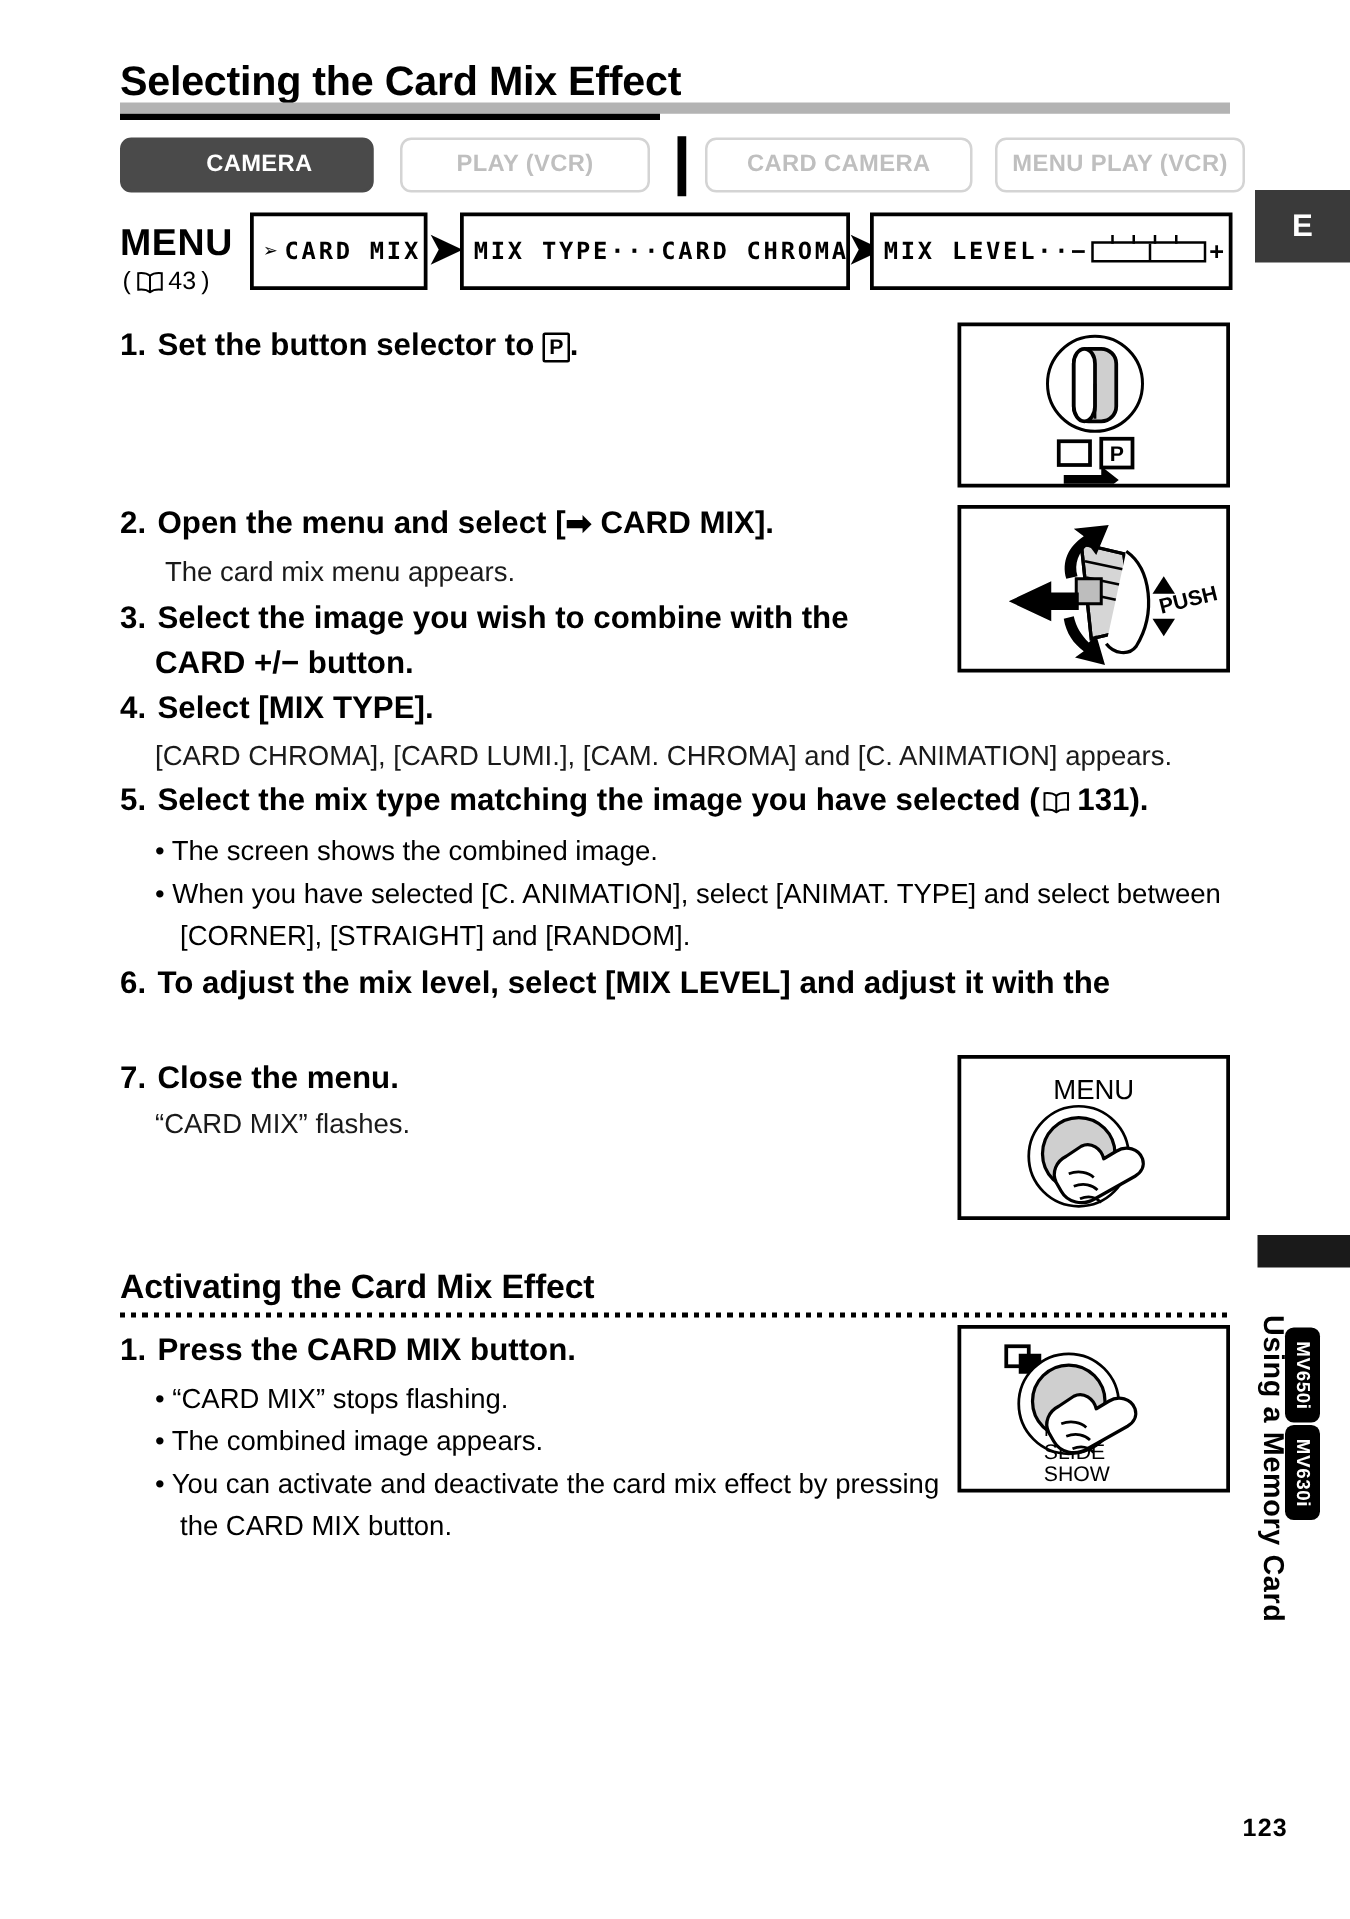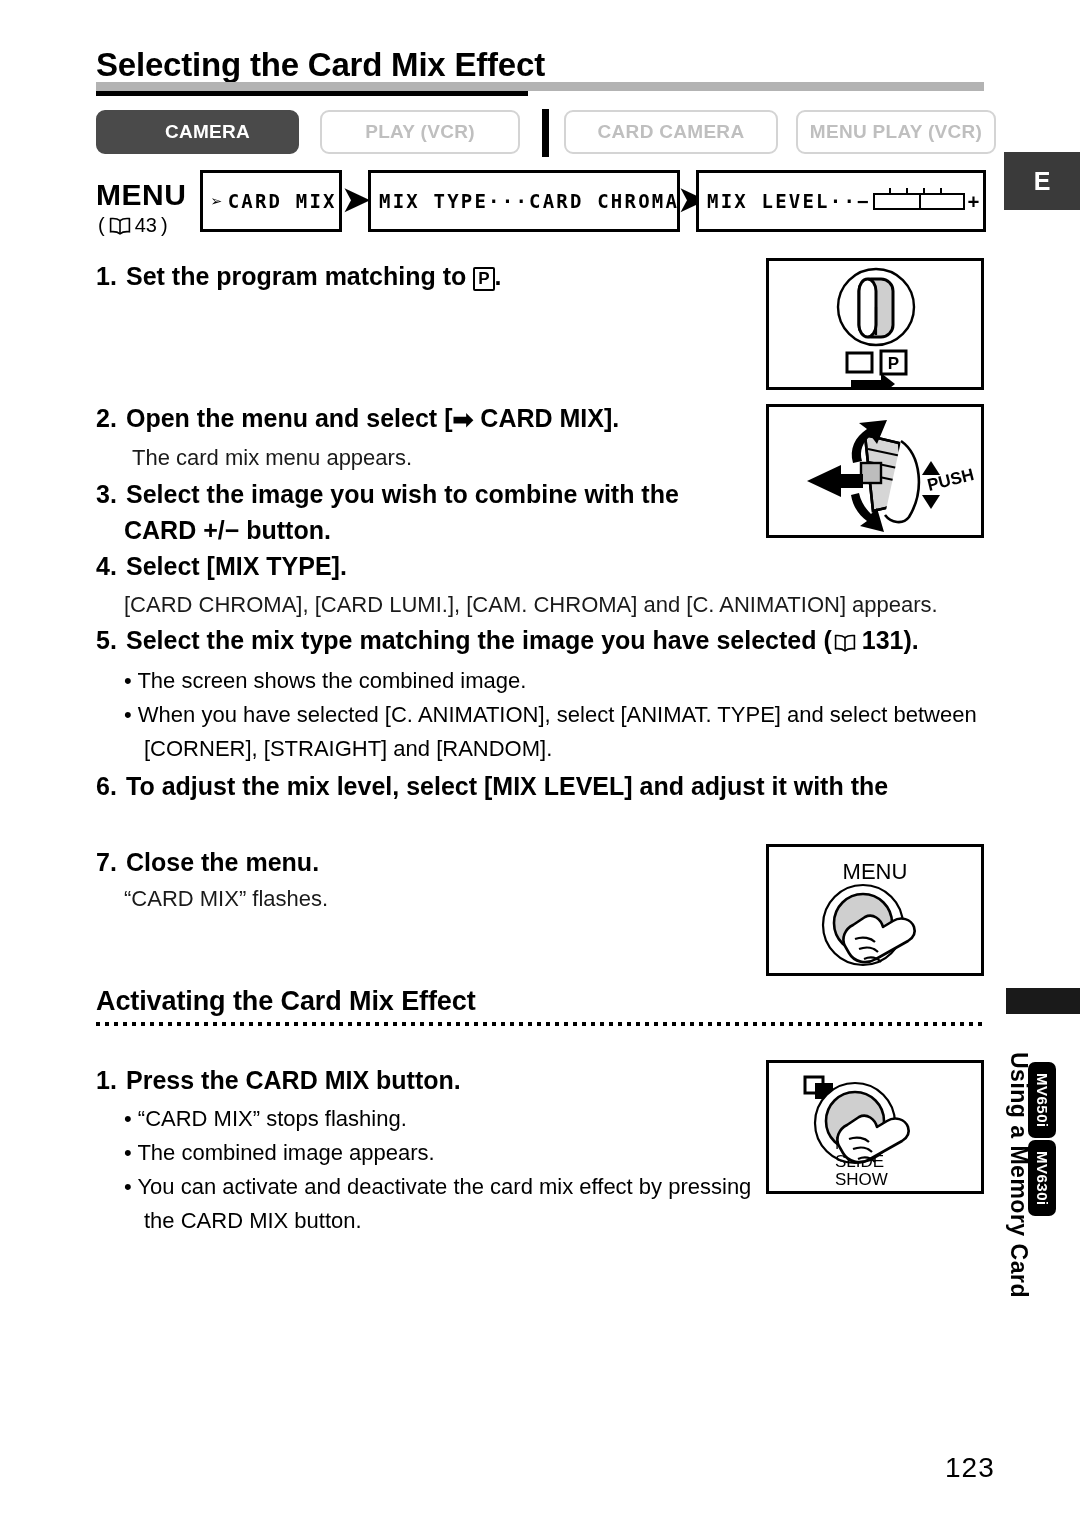--- a/index.html
+++ b/index.html
@@ -66,21 +66,21 @@
 
   
   .pbox{
     display:inline-block;border:2.4px solid #000;border-radius:2px;
     font-size:17px;font-weight:bold;line-height:17px;padding:1px 3px 2px 3px;
     vertical-align:1px;font-family:"Liberation Sans",sans-serif;
   }
   .rarrow{display:inline-block;vertical-align:-1px;}
 
   
-  .sec-h{position:absolute;left:96px;top:986px;width:888px;}
+  .sec-h{position:absolute;left:96px;top:1014px;width:888px;}
   .sec-title{font-size:27px;font-weight:bold;letter-spacing:-0.1px;}
   .sec-dots{
     position:absolute;left:0;top:36px;width:888px;height:4px;
     background-image:repeating-linear-gradient(to right,#000 0 4px,transparent 4px 9px);
   }
 
   
   .ibox{position:absolute;box-sizing:border-box;border:3px solid #000;background:#fff;}
   .ibox svg{display:block;}
 
@@ -96,21 +96,21 @@
   }
   .badge{
     position:absolute;background:#000;color:#fff;border-radius:7px;
     font-size:15px;font-weight:bold;letter-spacing:0.5px;
     writing-mode:vertical-rl;text-align:center;padding:4px 2px;
     display:flex;align-items:center;justify-content:center;
   }
   .badge1{left:1028px;top:1062px;width:24px;height:68px;}
   .badge2{left:1028px;top:1140px;width:24px;height:68px;}
 
-  .pagenum{position:absolute;left:945px;top:1452px;font-size:28px;font-weight:normal;letter-spacing:1px;}
+  .pagenum{position:absolute;left:994px;top:1452px;font-size:20px;font-weight:bold;letter-spacing:1px;}
 </style>
 </head>
 <body>
 
 <div class="page">
 
   <div class="title-wrap">
     <div class="title-row">
       <div class="title-txt">Selecting the Card Mix Effect</div>
     </div>
@@ -162,21 +162,21 @@
           <span class="lvl-mid"></span>
         </span>
         <span style="margin-left:3px;">+</span>
       </span>
     </div>
   </div>
 
   <div class="step" style="left:96px;top:258px;width:660px;">
     <span class="num">1.</span>
     <span style="margin-left:30px;">
-      <span>Set the program matching to </span><span class="pbox">P</span><span>.</span>
+      <span>Set the button selector to </span><span class="pbox">P</span><span>.</span>
     </span>
   </div>
 
   <div class="step" style="left:96px;top:400px;width:660px;">
     <span class="num">2.</span>
     <span style="margin-left:30px;">
       <span>Open the menu and select [</span><span class="rarrow">➡</span><span> CARD MIX].</span>
     </span>
   </div>
   <div class="sub" style="left:132px;top:441px;width:620px;">The card mix menu appears.</div>

